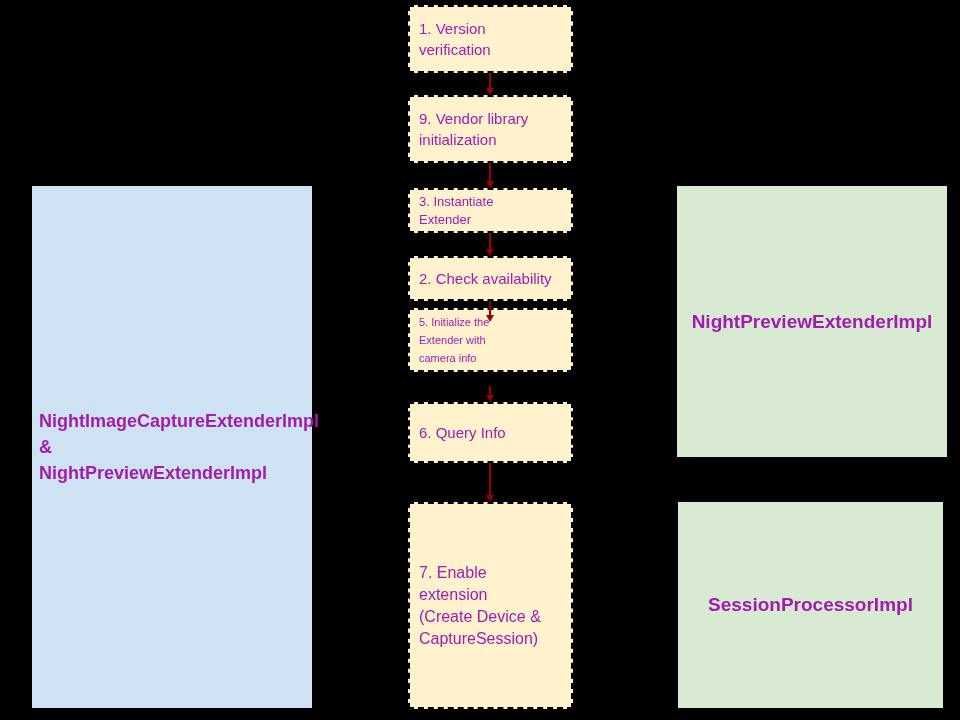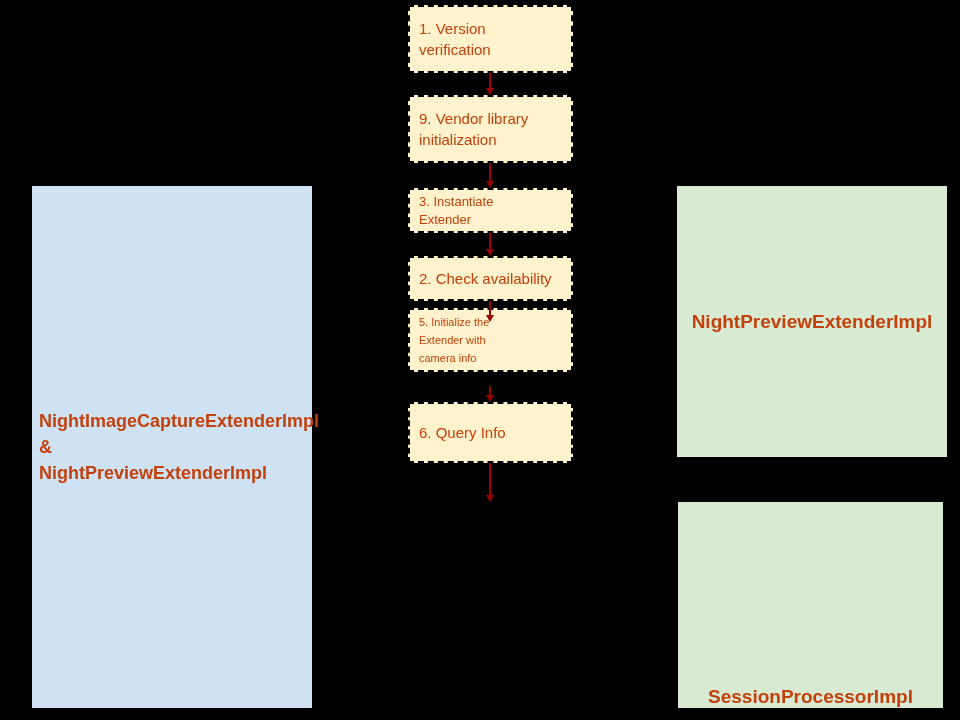--- a/index.html
+++ b/index.html
@@ -13,21 +13,21 @@
   }
   .stage {
     position: relative;
     width: 960px;
     height: 720px;
     background: #000000;
   }
   .box {
     position: absolute;
     box-sizing: border-box;
-    color: #c2410c;
+    color: #a21caf;
     display: flex;
     align-items: center;
   }
   .label {
     white-space: pre;
   }
   
   .step {
     left: 408px;
     width: 165px;
@@ -55,21 +55,21 @@
   }
   
   .right-panel {
     justify-content: center;
     text-align: center;
     font-weight: bold;
     font-size: 19px;
     line-height: 22px;
   }
   .right-panel-1 { left: 677px; top: 186px; width: 270px; height: 271px; }
-  .right-panel-2 { left: 678px; top: 502px; width: 265px; height: 206px; align-items: flex-end; }
+  .right-panel-2 { left: 678px; top: 502px; width: 265px; height: 206px; }
   
   .arrow {
     position: absolute;
     left: 489px;
     width: 2px;
     background: currentColor;
   }
   .arrow::after {
     content: "";
     position: absolute;
@@ -129,20 +129,26 @@
   <div class="box step step-5" style="background-color: rgb(255, 242, 204); border-color: rgb(0, 0, 0);">
     <div class="label">5. Initialize the
 Extender with
 camera info</div>
   </div>
 
   <div class="box step step-6" style="background-color: rgb(255, 242, 204); border-color: rgb(0, 0, 0);">
     <div class="label">6. Query Info</div>
   </div>
 
+  <div class="box step step-7" style="background-color: rgb(255, 242, 204); border-color: rgb(0, 0, 0);">
+    <div class="label">7. Enable
+extension
+(Create Device &amp;
+CaptureSession)</div>
+  </div>
 
   <div class="arrow arrow-1" style="color: rgb(153, 0, 0);"></div>
   <div class="arrow arrow-2" style="color: rgb(153, 0, 0);"></div>
   <div class="arrow arrow-3" style="color: rgb(153, 0, 0);"></div>
   <div class="arrow arrow-4" style="color: rgb(153, 0, 0);"></div>
   <div class="arrow arrow-5" style="color: rgb(153, 0, 0);"></div>
   <div class="arrow arrow-6" style="color: rgb(153, 0, 0);"></div>
 
 </div>
 

